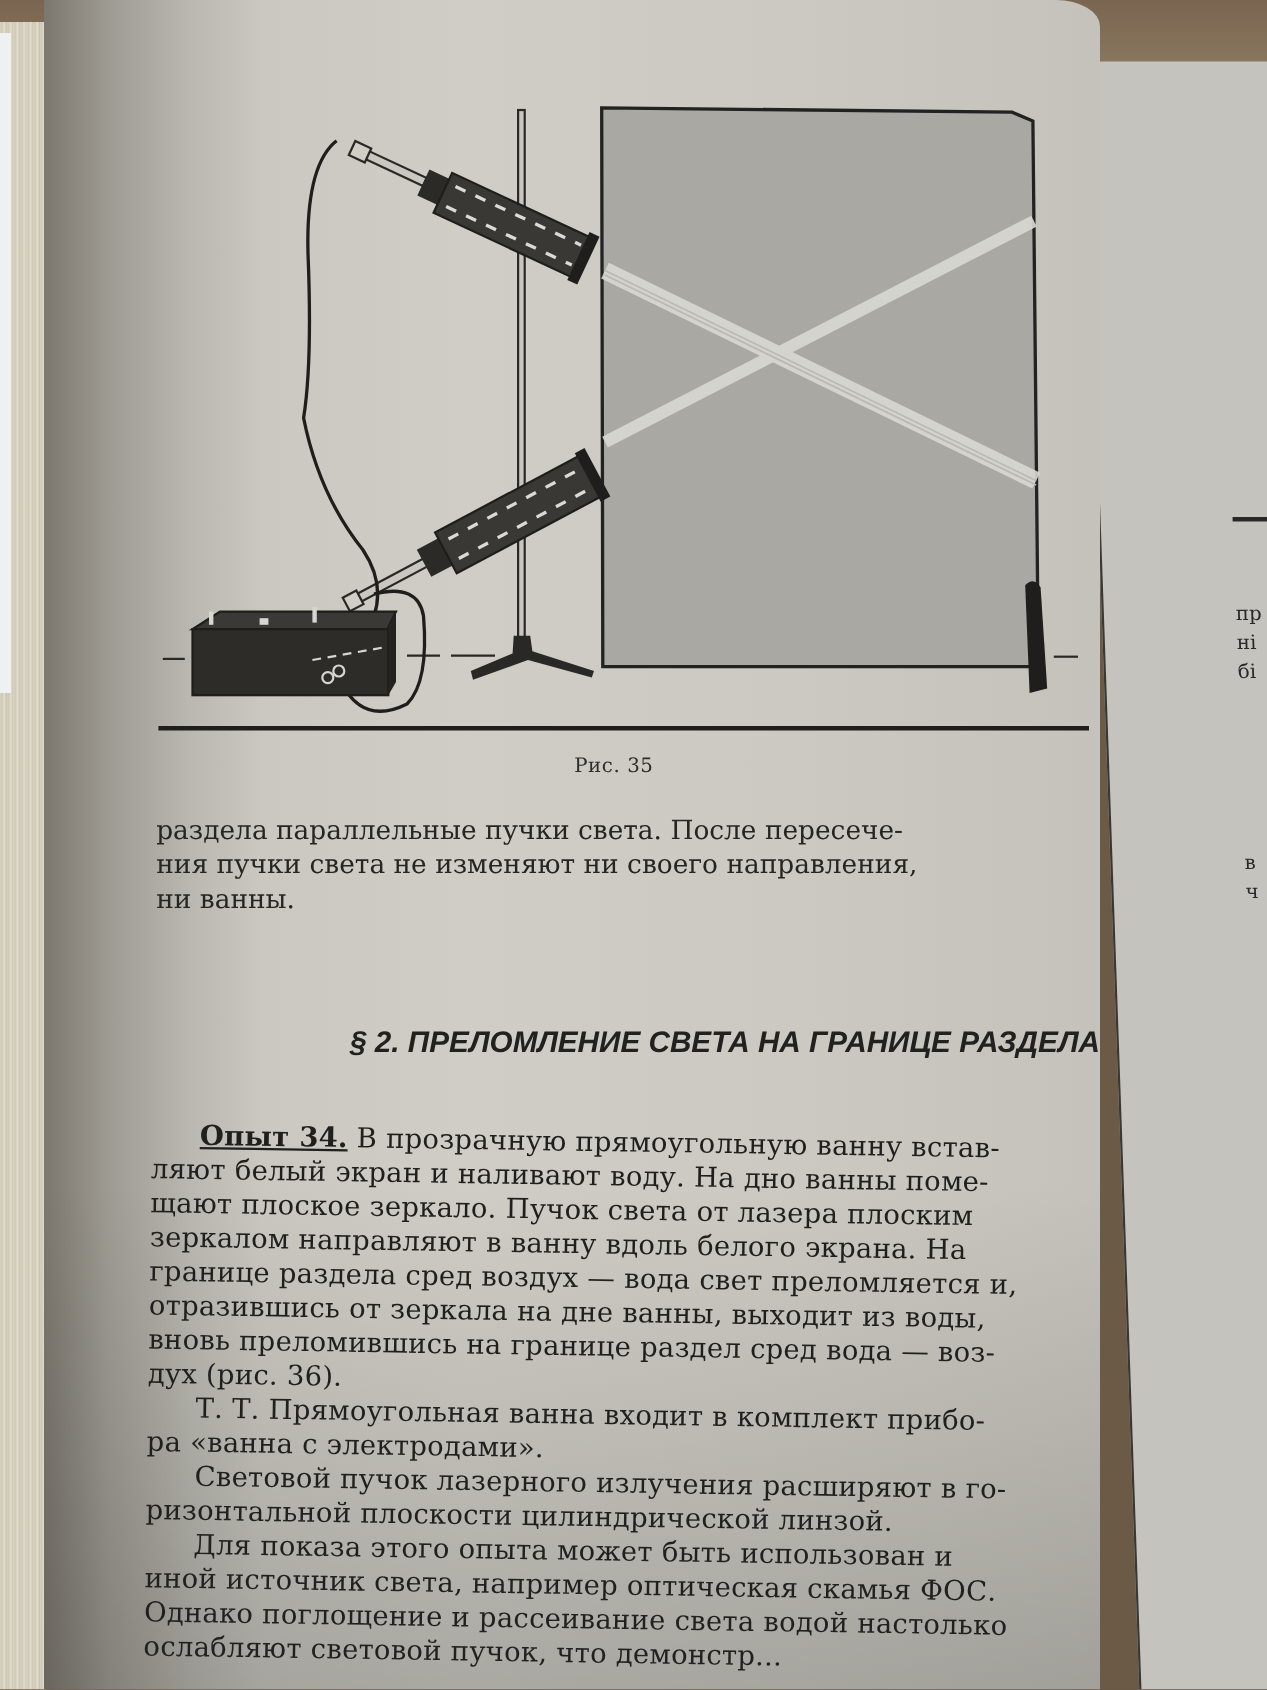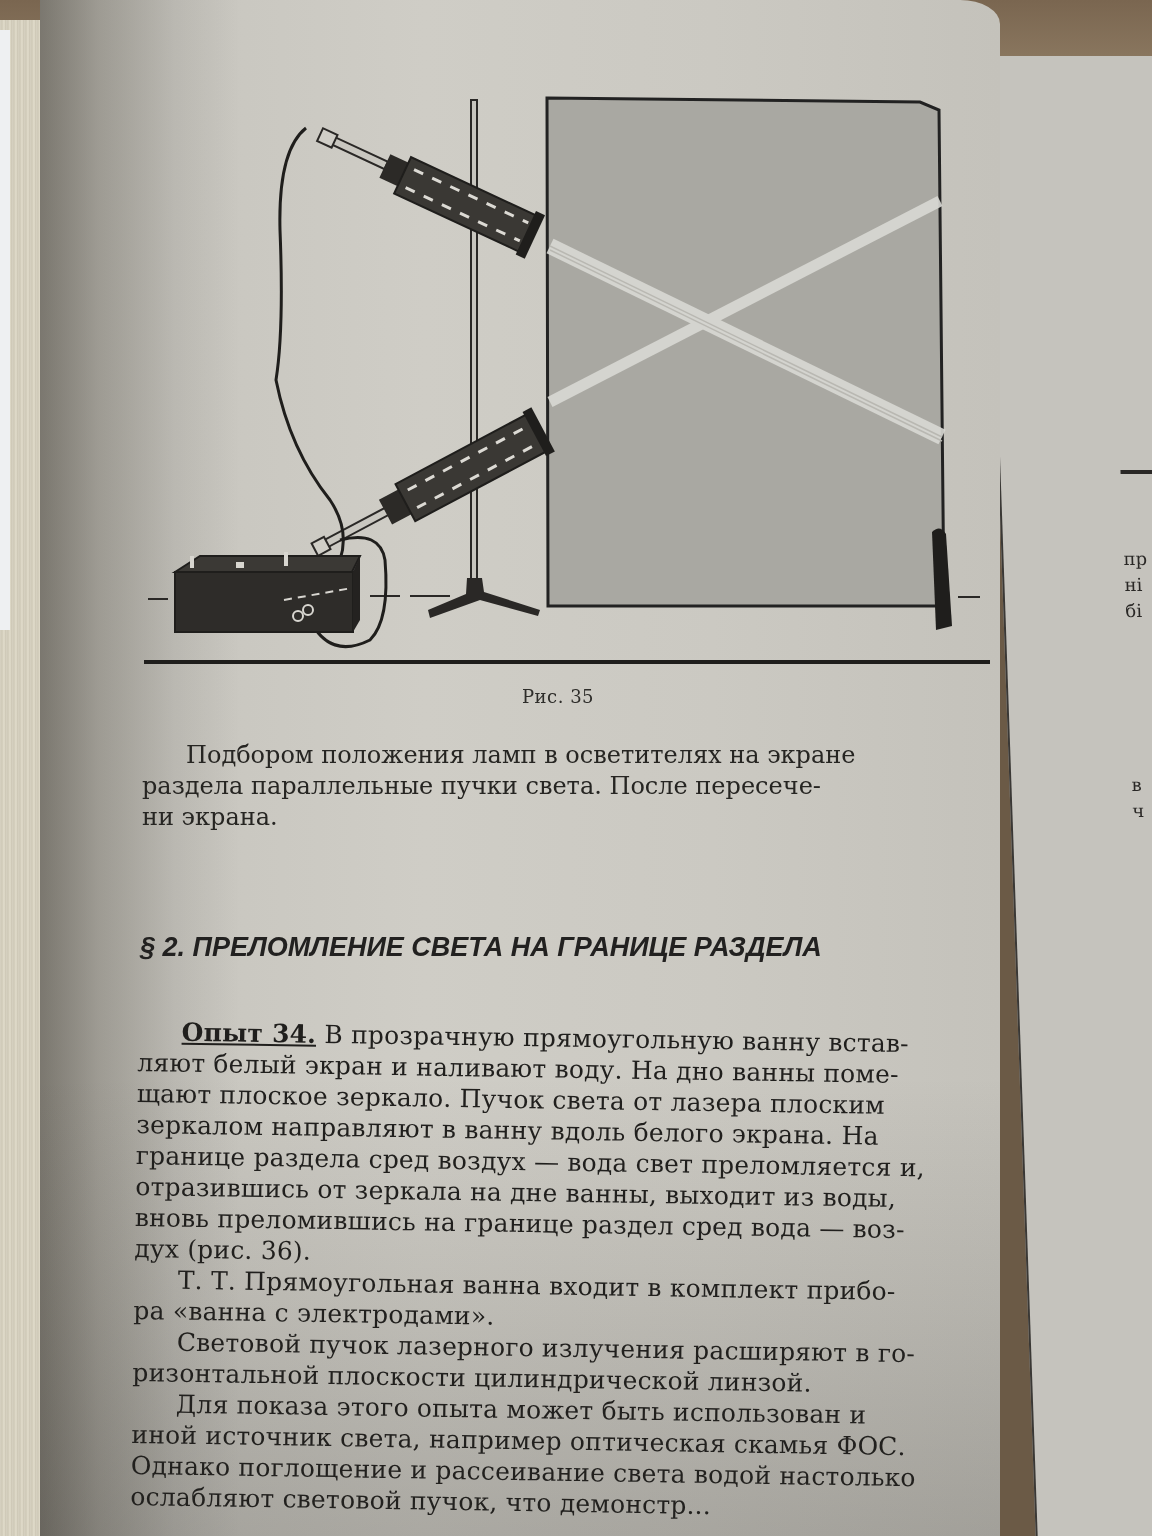--- a/index.html
+++ b/index.html
@@ -70,21 +70,21 @@
       text-align: justify;
     }
     .para-1 { left: 102px; top: 740px; width: 862px; }
     .line { display: block; white-space: nowrap; }
     .indent { padding-left: 44px; }
 
     .section-title {
       position: absolute; left: 100px; top: 930px; width: 860px;
       font-family: "Liberation Sans", sans-serif;
       font-weight: bold; font-style: italic; font-size: 27px;
-      color: #222120; text-align: left; line-height: 34px;
+      color: #222120; text-align: right; line-height: 34px;
     }
 
     .body-text {
       position: absolute; left: 98px; top: 1016px; width: 884px;
       font-size: 25px; color: #201f1d; line-height: 31px;
       transform: rotate(0.9deg); transform-origin: left top;
     }
     .body-text .line { letter-spacing: 0.2px; }
     .u { text-decoration: underline; font-weight: bold; }
   </style>
@@ -171,23 +171,23 @@
       <rect x="150" y="556" width="4" height="12" fill="#d8d6d0"></rect>
       <rect x="244" y="552" width="4" height="14" fill="#d8d6d0"></rect>
 
       <line x1="104" y1="662" x2="950" y2="662" stroke="#1f1e1c" stroke-width="4"></line>
     </svg>
   </div>
 
   <div class="caption">Рис. 35</div>
 
   <div class="para para-1">
-    <span class="line indent">Подбором положения ламп в осветителях на экране</span>
     <span class="line">раздела параллельные пучки света. После пересече-</span>
-    <span class="line">ни экрана.</span>
+    <span class="line">ния пучки света не изменяют ни своего направления,</span>
+    <span class="line">ни ванны.</span>
   </div>
 
   <div class="section-title">
     <span class="line">§ 2.  ПРЕЛОМЛЕНИЕ СВЕТА НА ГРАНИЦЕ РАЗДЕЛА</span>
   </div>
 
   <div class="body-text">
     <span class="line indent"><span class="u">Опыт 34.</span><span> В прозрачную прямоугольную ванну встав-</span></span>
     <span class="line">ляют белый экран и наливают воду. На дно ванны поме-</span>
     <span class="line">щают плоское зеркало. Пучок света от лазера плоским</span>

